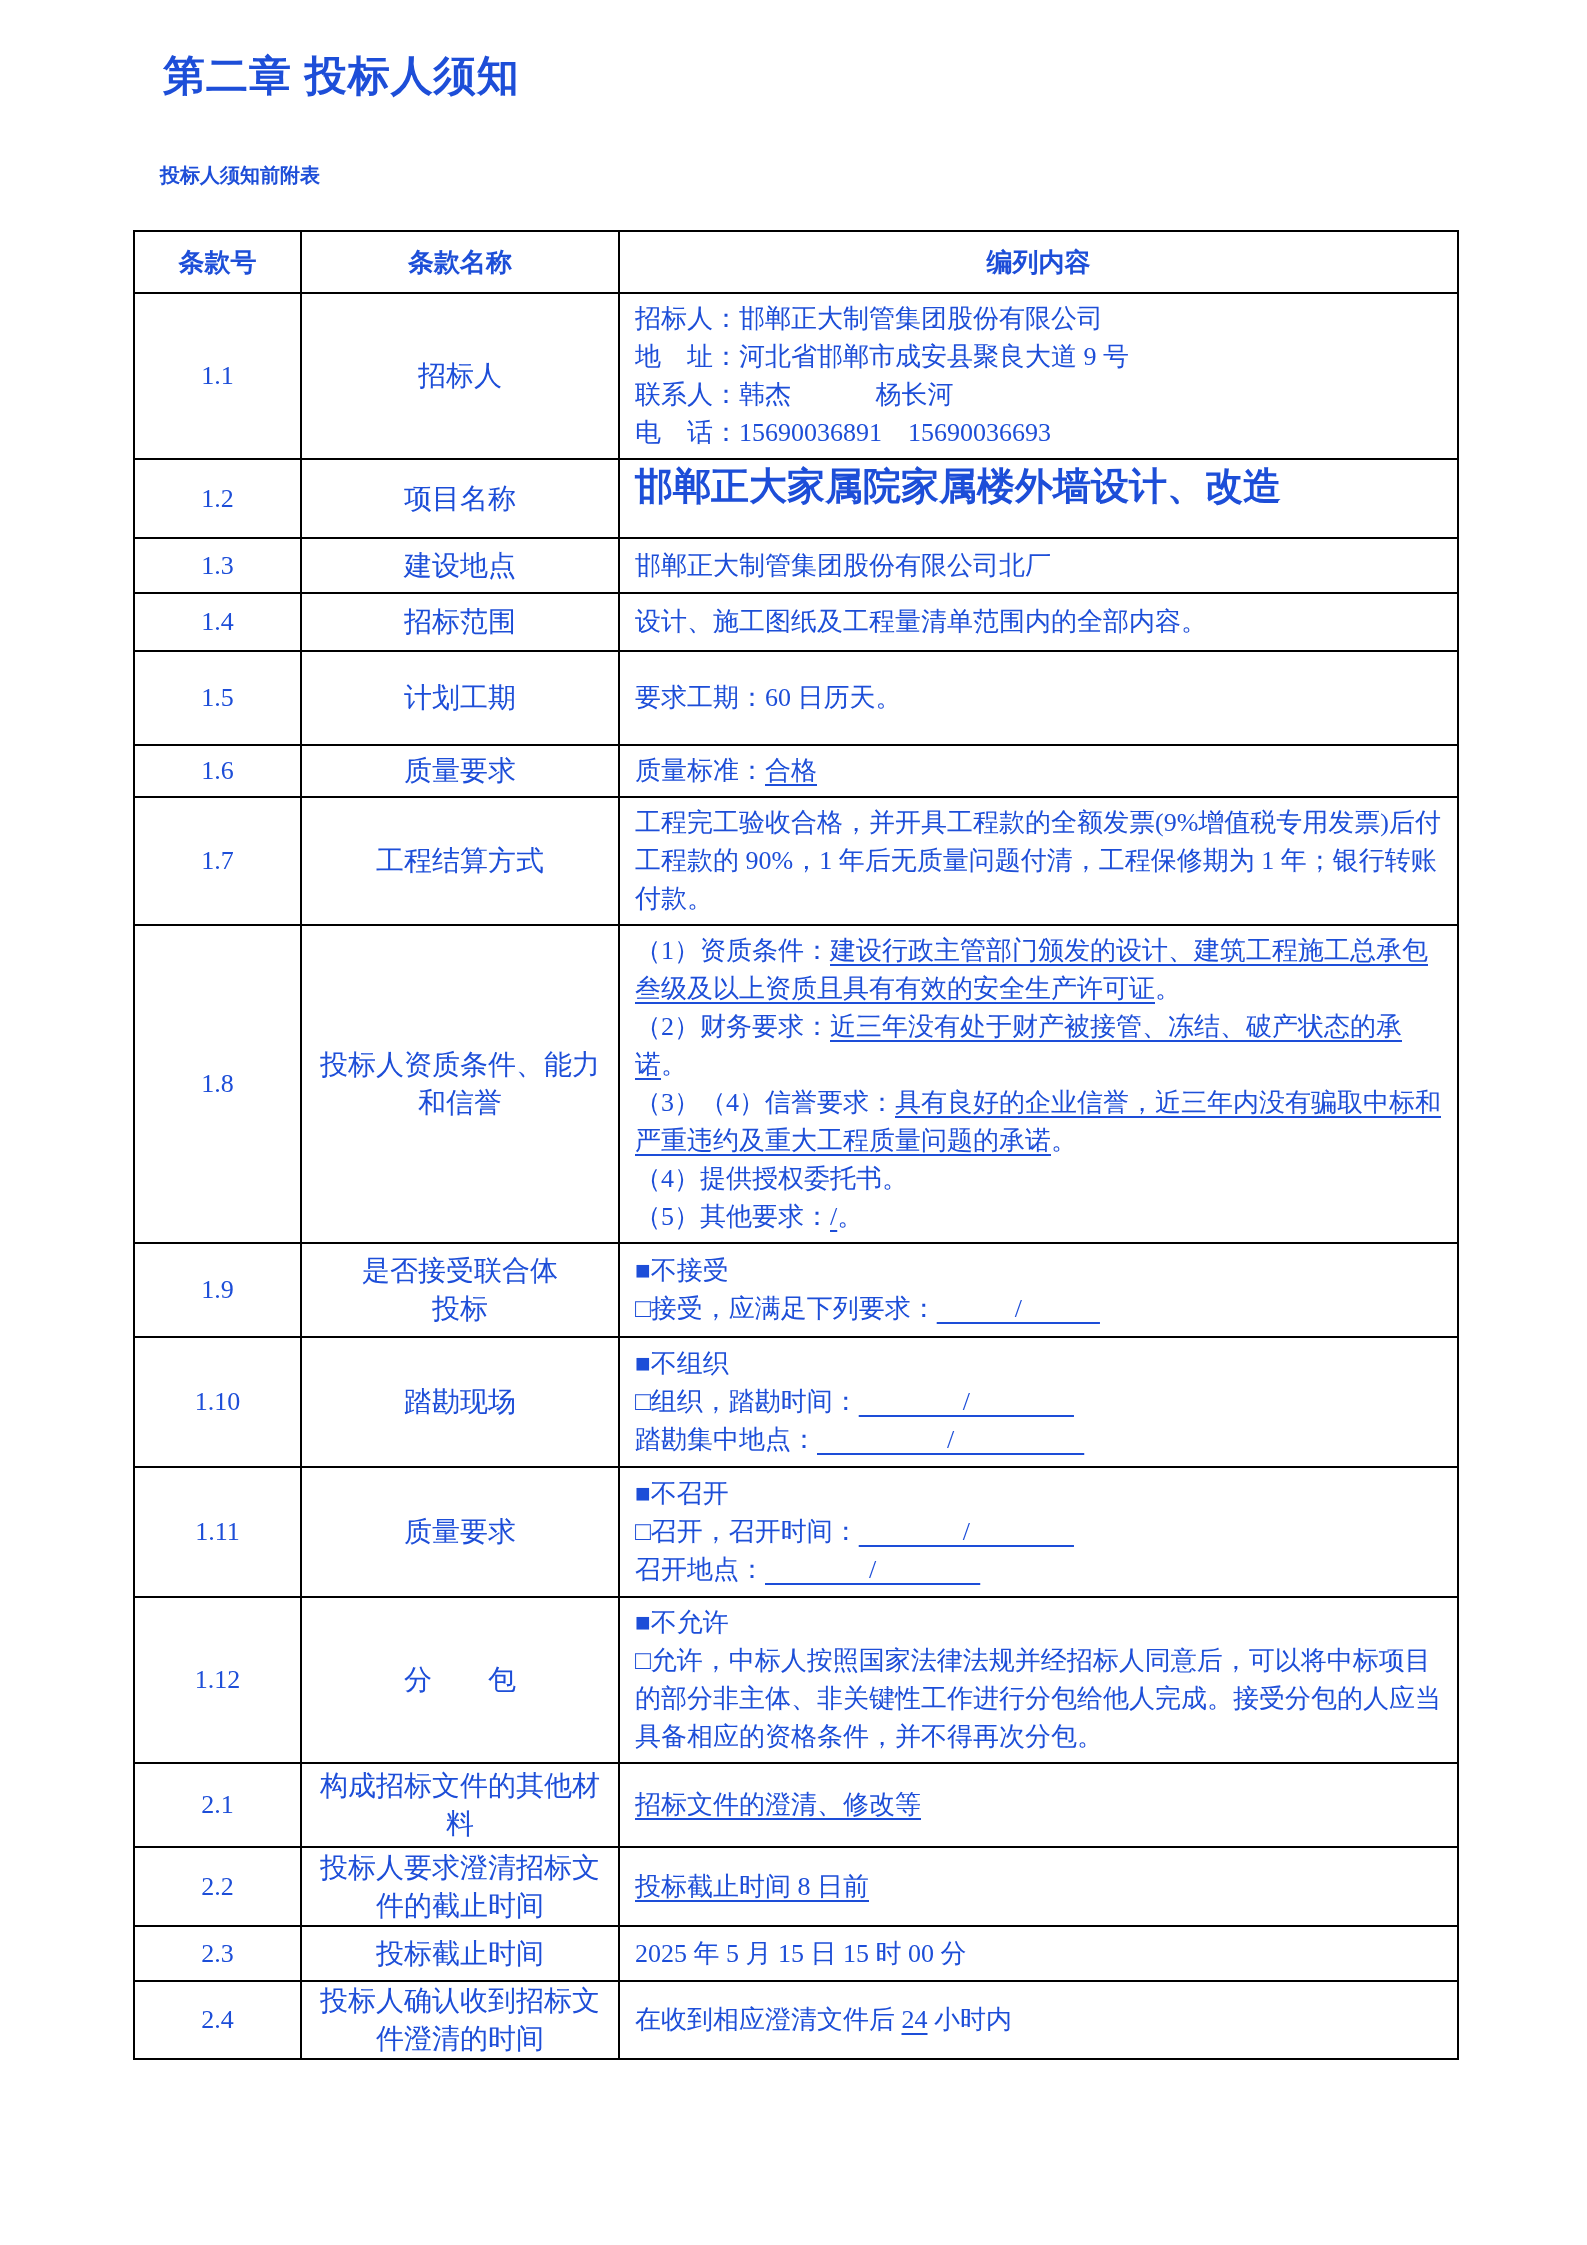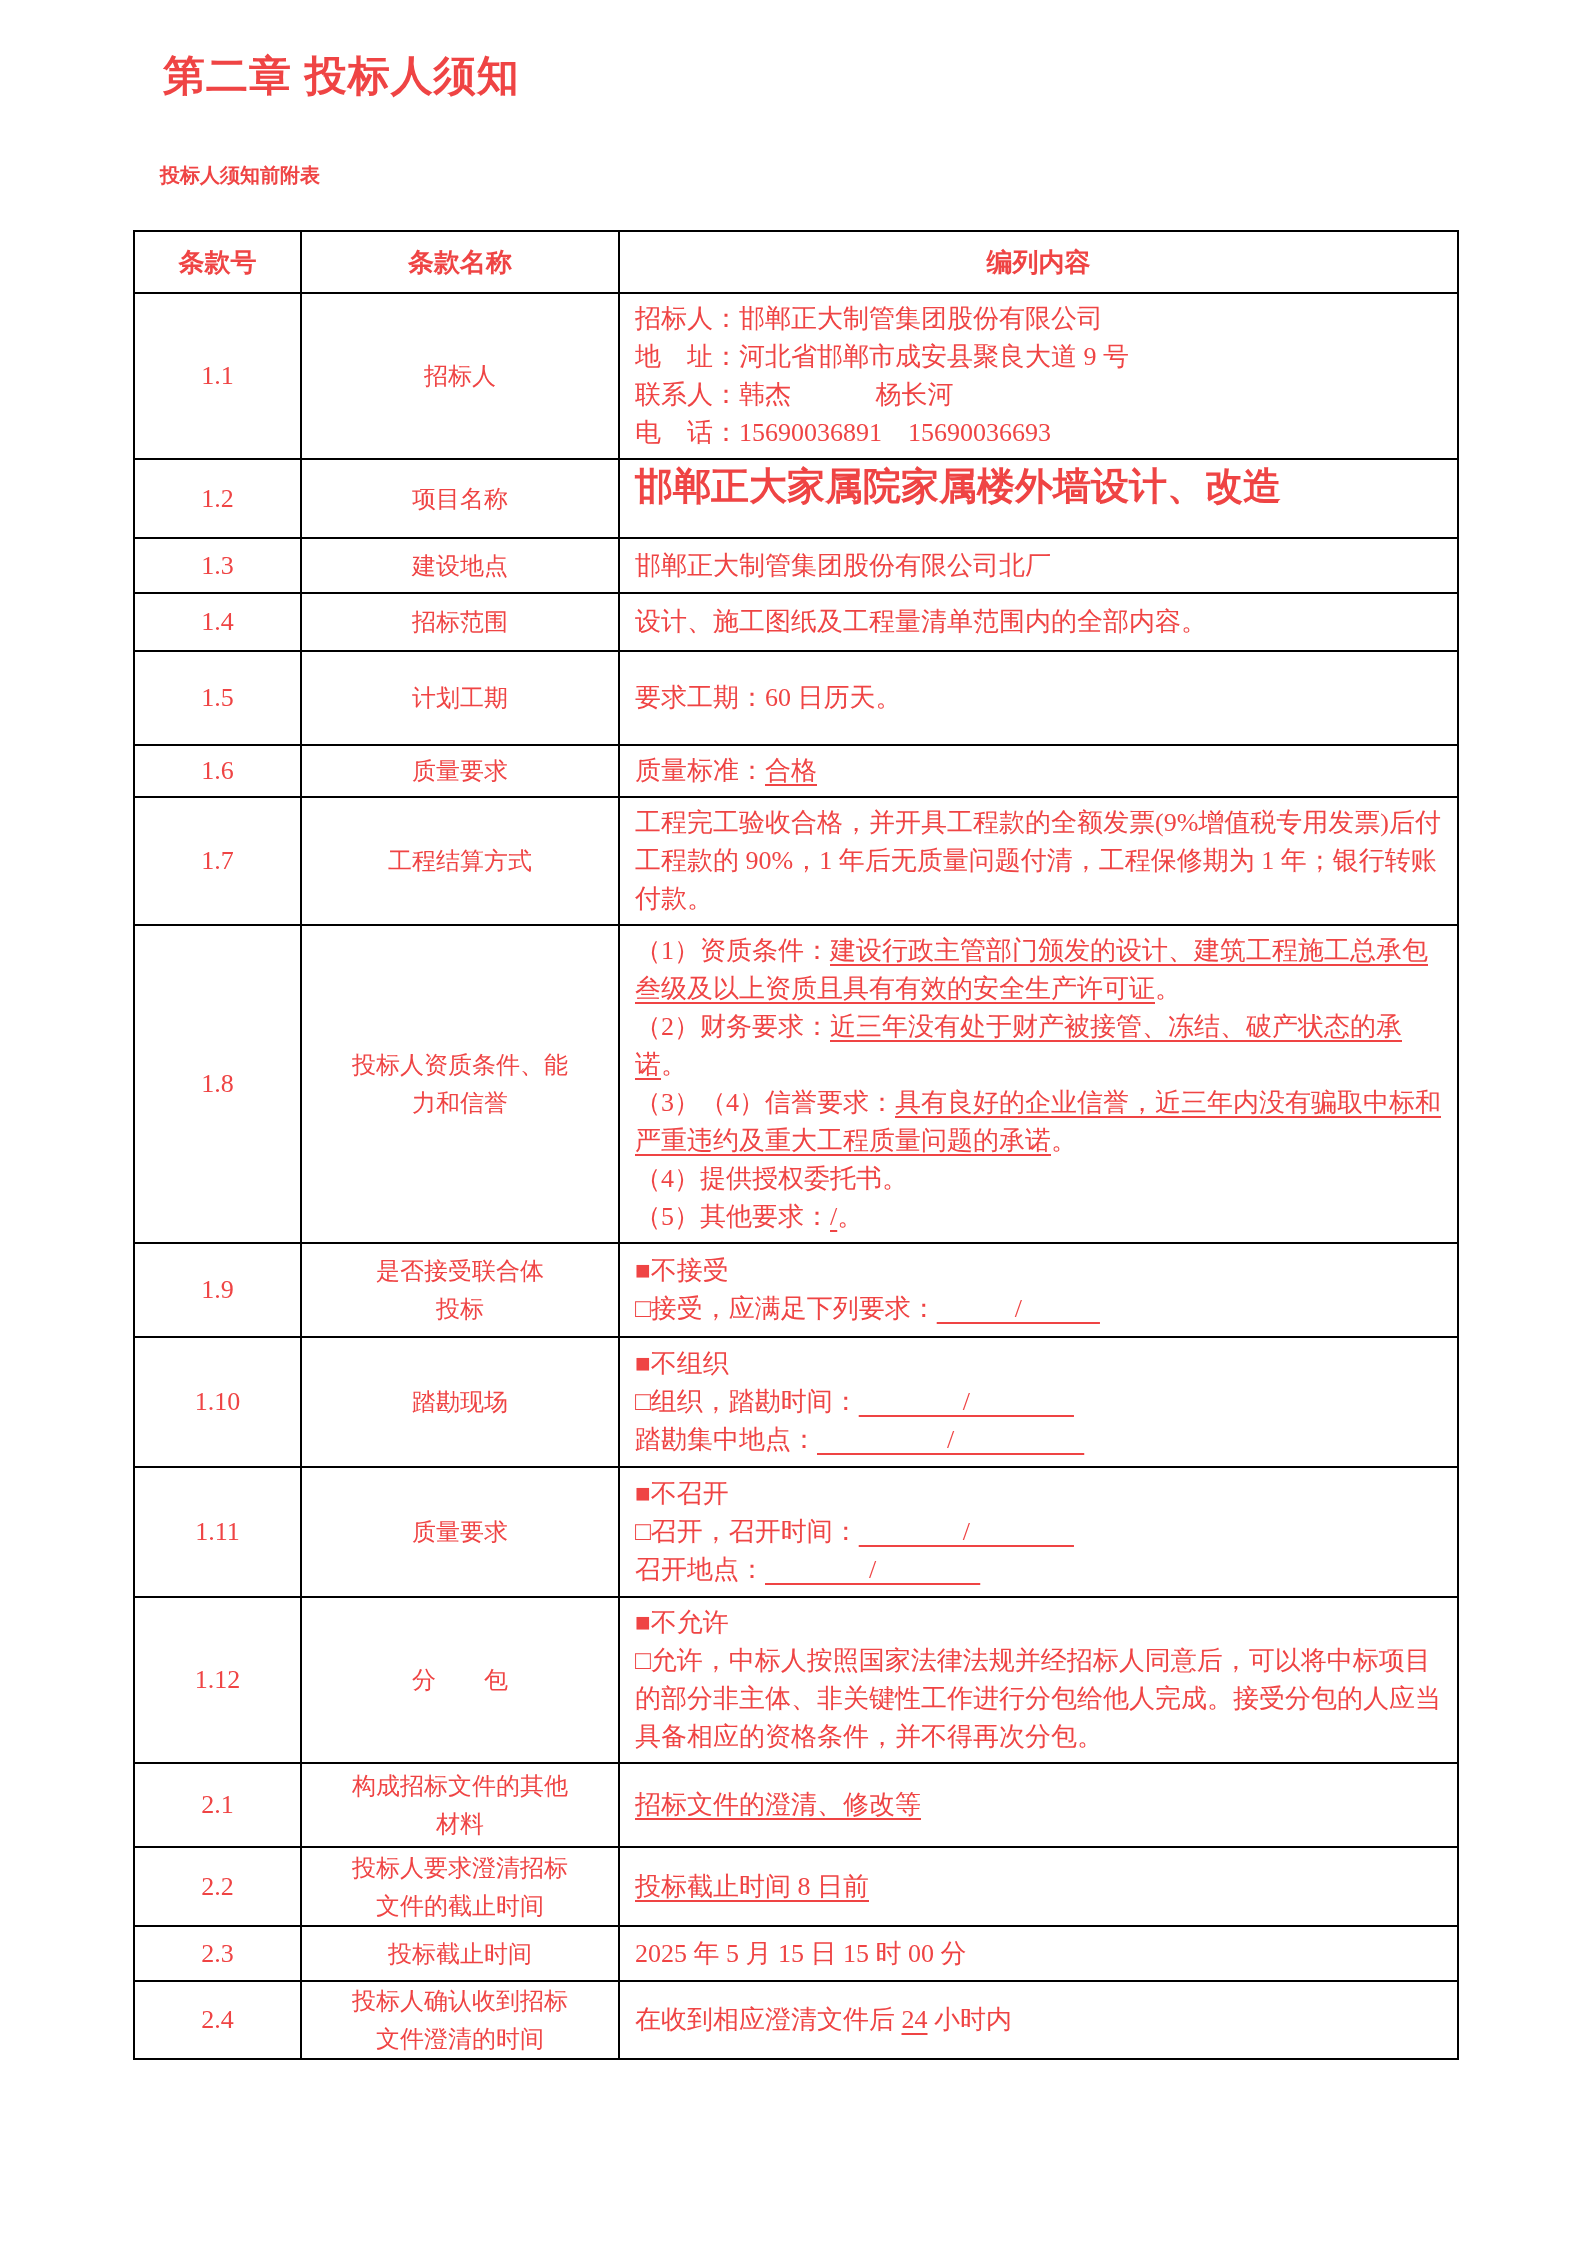--- a/index.html
+++ b/index.html
@@ -1,21 +1,21 @@
 <!DOCTYPE html>
 <html><head>
 <meta charset="utf-8">
 <style>
   html,body{margin:0;padding:0;background:#ffffff;}
   .page{
     position:relative;
     width:1587px;height:2245px;
     background:#ffffff;
     font-family:"Liberation Serif","DejaVu Serif",serif;
-    color:#ef4444;
+    color:#1d4ed8;
   }
   .chapter-title{
     position:absolute;left:163px;top:48px;margin:0;
     font-family:"Liberation Sans","DejaVu Sans",sans-serif;
     font-size:42px;font-weight:bold;letter-spacing:1px;
   }
   .table-caption{
     position:absolute;left:160px;top:162px;margin:0;
     font-family:"Liberation Sans","DejaVu Sans",sans-serif;
     font-size:20px;font-weight:bold;
@@ -35,22 +35,22 @@
   }
   .clause-table th{
     height:58px;
     font-family:"Liberation Sans","DejaVu Sans",sans-serif;
     font-size:26px;font-weight:bold;text-align:center;
   }
   td.cell-no{
     text-align:center;font-size:26px;
   }
   td.cell-name{
-    text-align:center;font-size:24px;
-    padding:0 40px;white-space:pre-line;line-height:38px;
+    text-align:center;font-size:28px;
+    padding:0 12px;white-space:pre-line;line-height:38px;
   }
   td.cell-content{
     text-align:left;font-size:26px;line-height:38px;
     padding:6px 14px 6px 15px;
   }
   td.cell-content .line{min-height:38px;}
   td.cell-content.project{
     font-family:"Liberation Sans","DejaVu Sans",sans-serif;
     font-size:38px;font-weight:bold;line-height:44px;
     padding-top:0;padding-bottom:26px;

